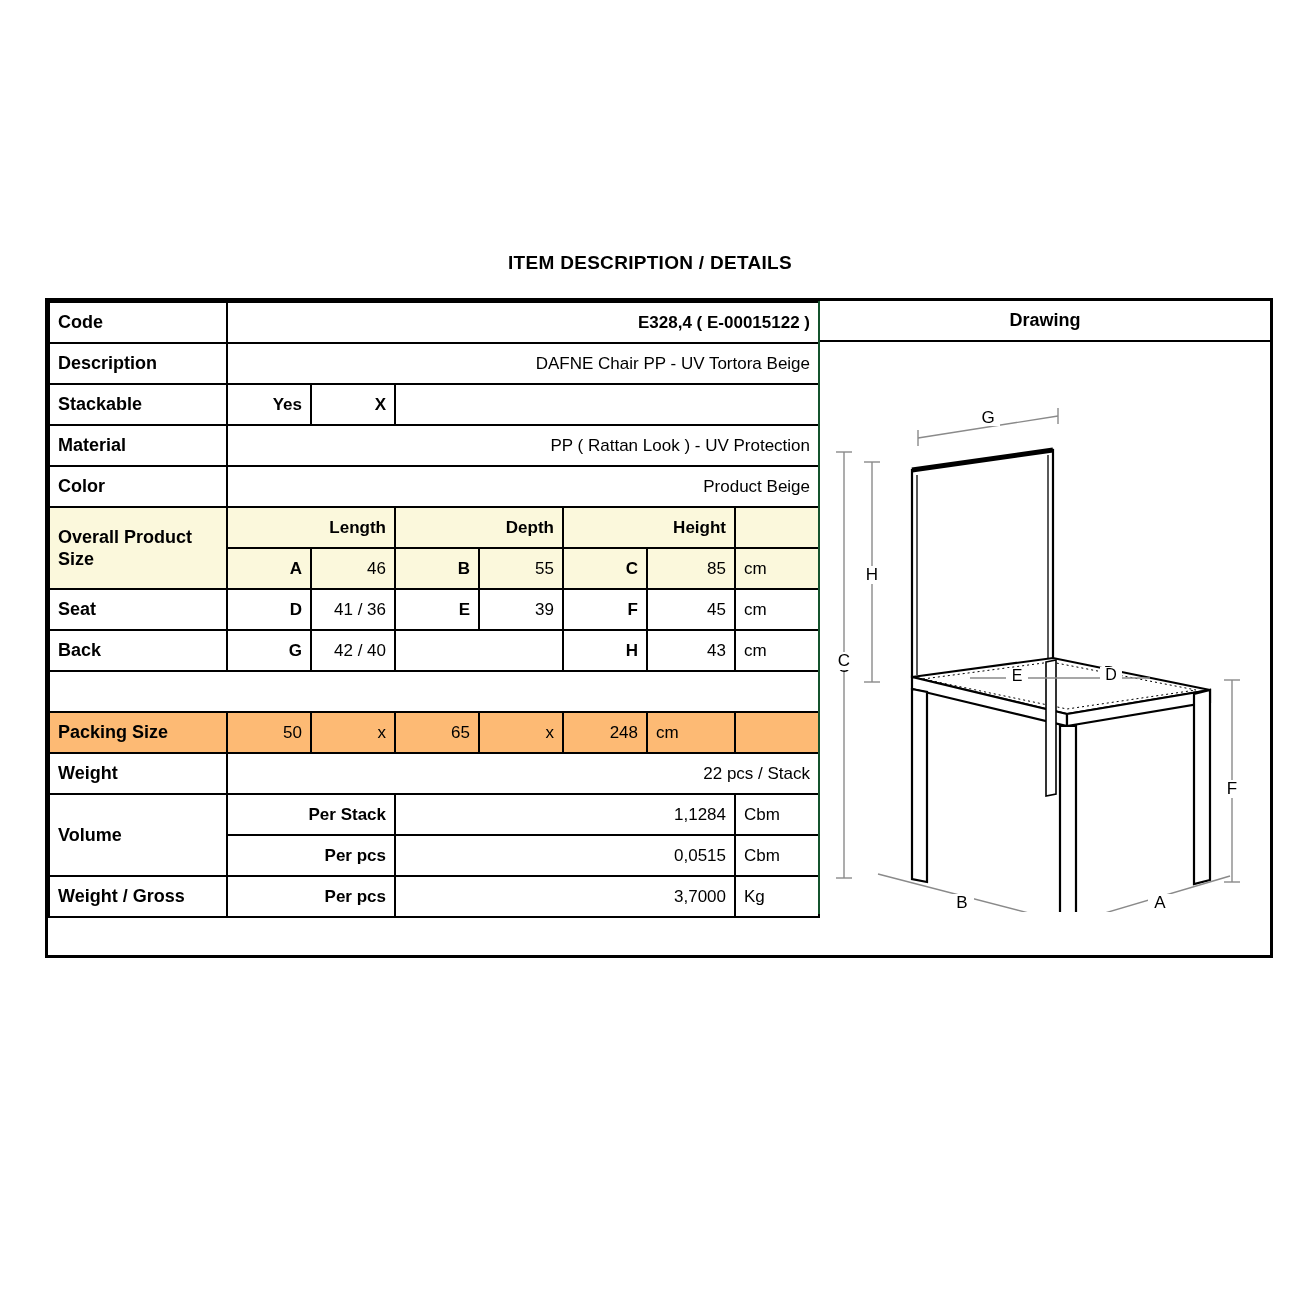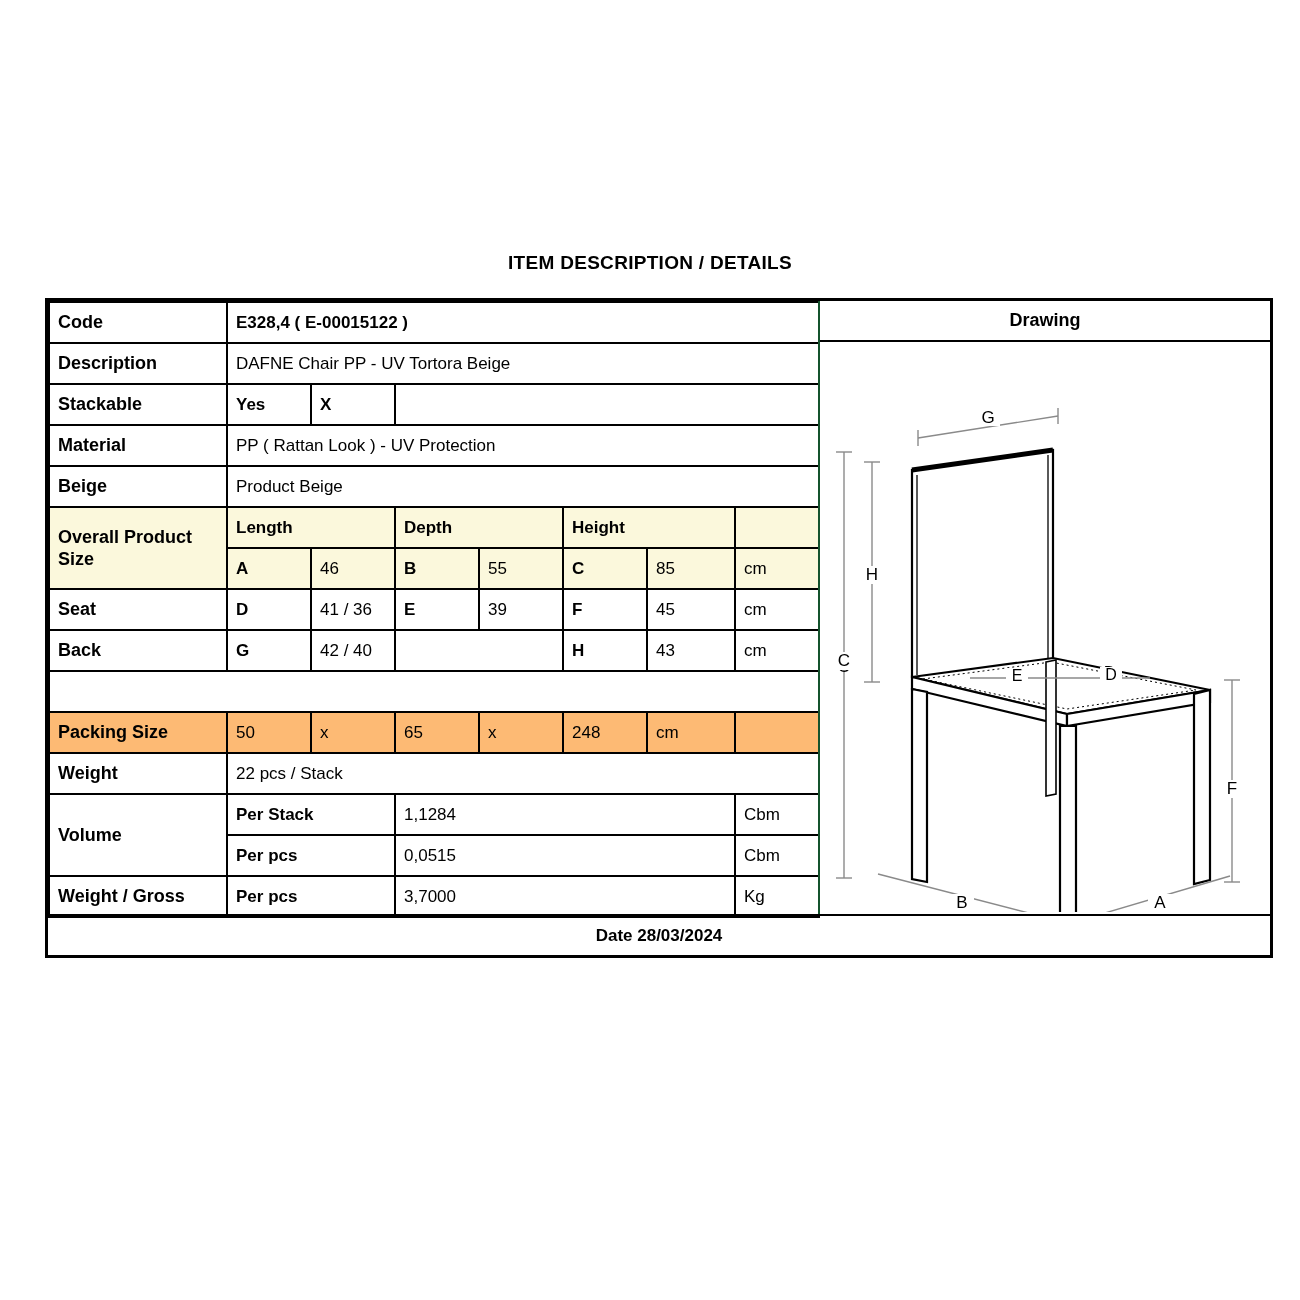--- a/index.html
+++ b/index.html
@@ -60,21 +60,21 @@
     border: 2px solid #000000;
     padding: 0 8px;
     height: 41px;
     vertical-align: middle;
     box-sizing: border-box;
   }
   .lbl {
     font-weight: bold;
     font-size: 18px;
   }
-  .ctr { text-align: left; }
+  .ctr { text-align: right; }
   .bold { font-weight: bold; }
   .yellow { background: #fbf8dc; }
   .grey { background: #fdba74; }
   .blank-row td {
     border-left: 2px solid #000;
     border-right: 2px solid #000;
     border-top: 2px solid #000;
     border-bottom: 2px solid #000;
   }
 
@@ -157,21 +157,21 @@
           <td class="ctr bold">X</td>
           <td colspan="5"></td>
         </tr>
 
         <tr>
           <td class="lbl">Material</td>
           <td class="ctr" colspan="7">PP ( Rattan Look )  -  UV Protection</td>
         </tr>
 
         <tr>
-          <td class="lbl">Beige</td>
+          <td class="lbl">Color</td>
           <td class="ctr" colspan="7">Product Beige</td>
         </tr>
 
         <tr>
           <td class="lbl yellow" rowspan="2" style="line-height:1.25;">Overall Product Size</td>
           <td class="ctr bold yellow" colspan="2">Length</td>
           <td class="ctr bold yellow" colspan="2">Depth</td>
           <td class="ctr bold yellow" colspan="2">Height</td>
           <td class="yellow"></td>
         </tr>
@@ -326,15 +326,14 @@
             <text x="412" y="452" font-family="Liberation Sans, sans-serif" font-size="17" text-anchor="middle" fill="#000">F</text>
             <rect x="130" y="552" width="24" height="18" fill="#ffffff"></rect>
             <text x="142" y="566" font-family="Liberation Sans, sans-serif" font-size="17" text-anchor="middle" fill="#000">B</text>
             <rect x="328" y="552" width="24" height="18" fill="#ffffff"></rect>
             <text x="340" y="566" font-family="Liberation Sans, sans-serif" font-size="17" text-anchor="middle" fill="#000">A</text>
           </g>
         </svg>
       </div>
     </div>
 
-    <div id="footer-row">Date 28/03/2024</div>
   </div>
 </div>
 
 </body></html>

